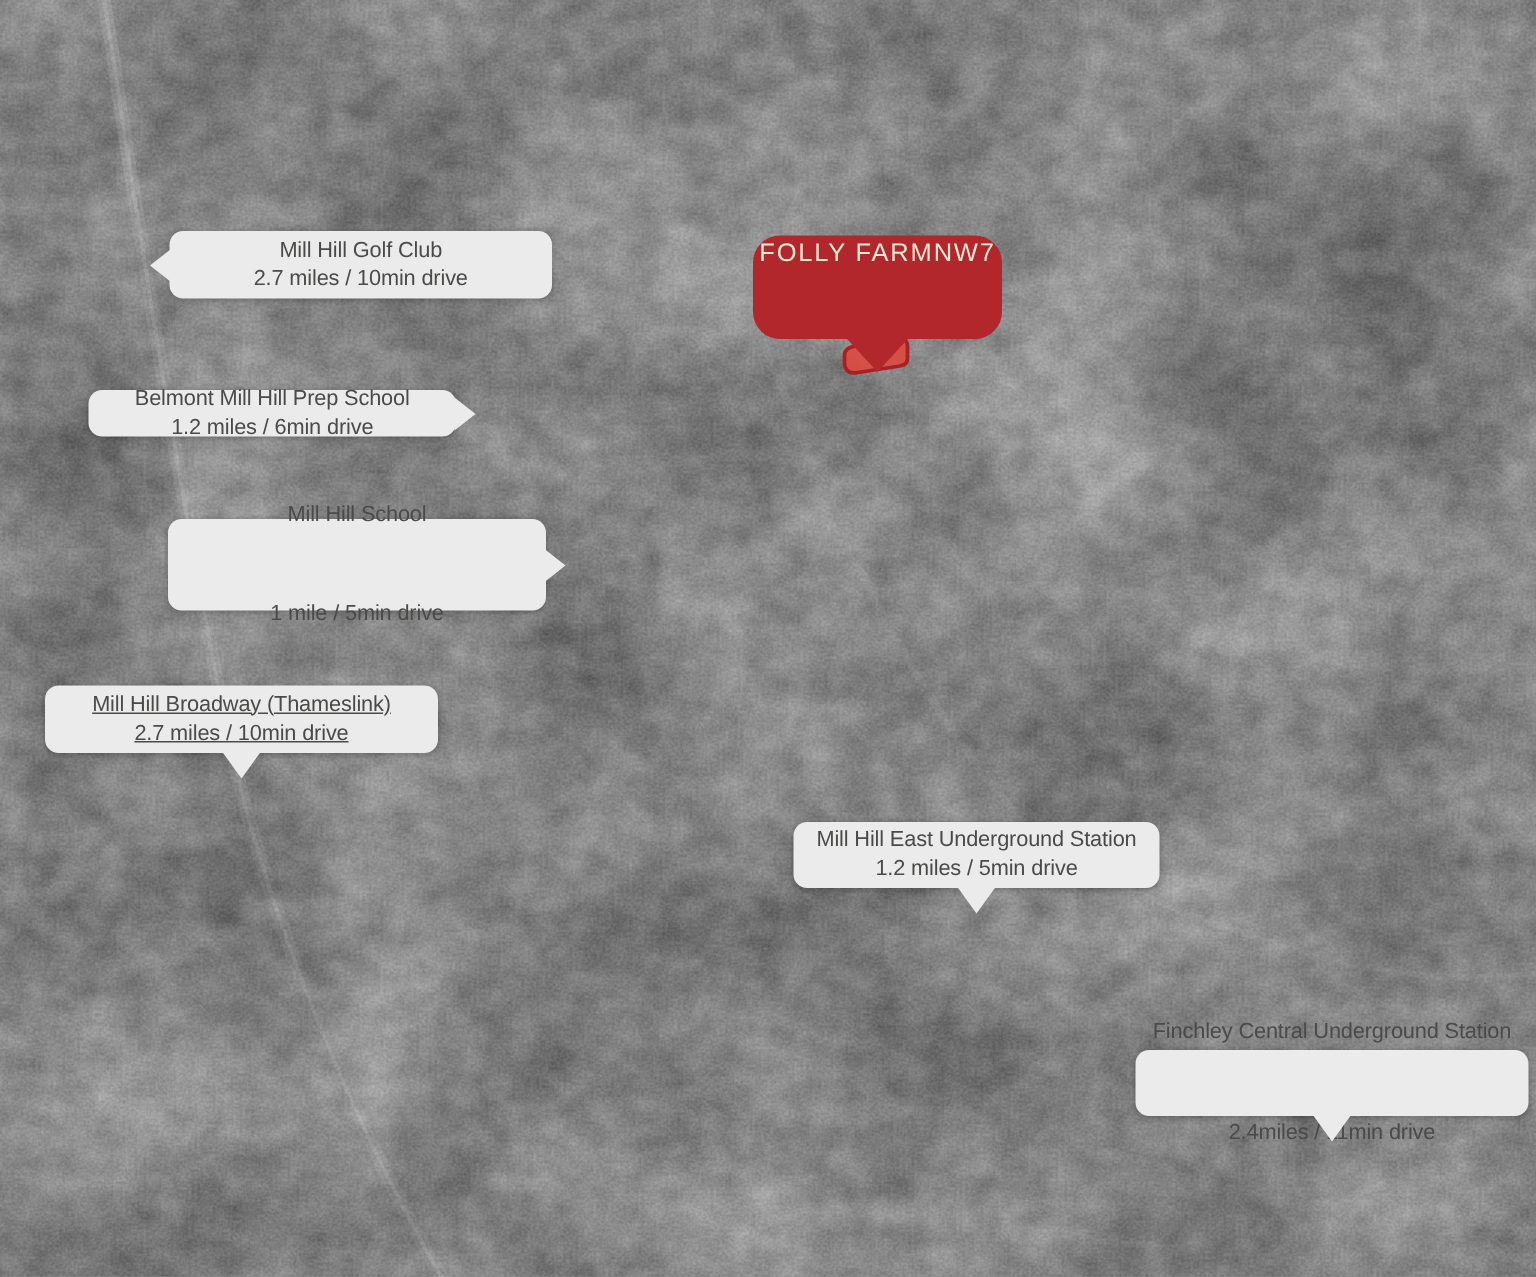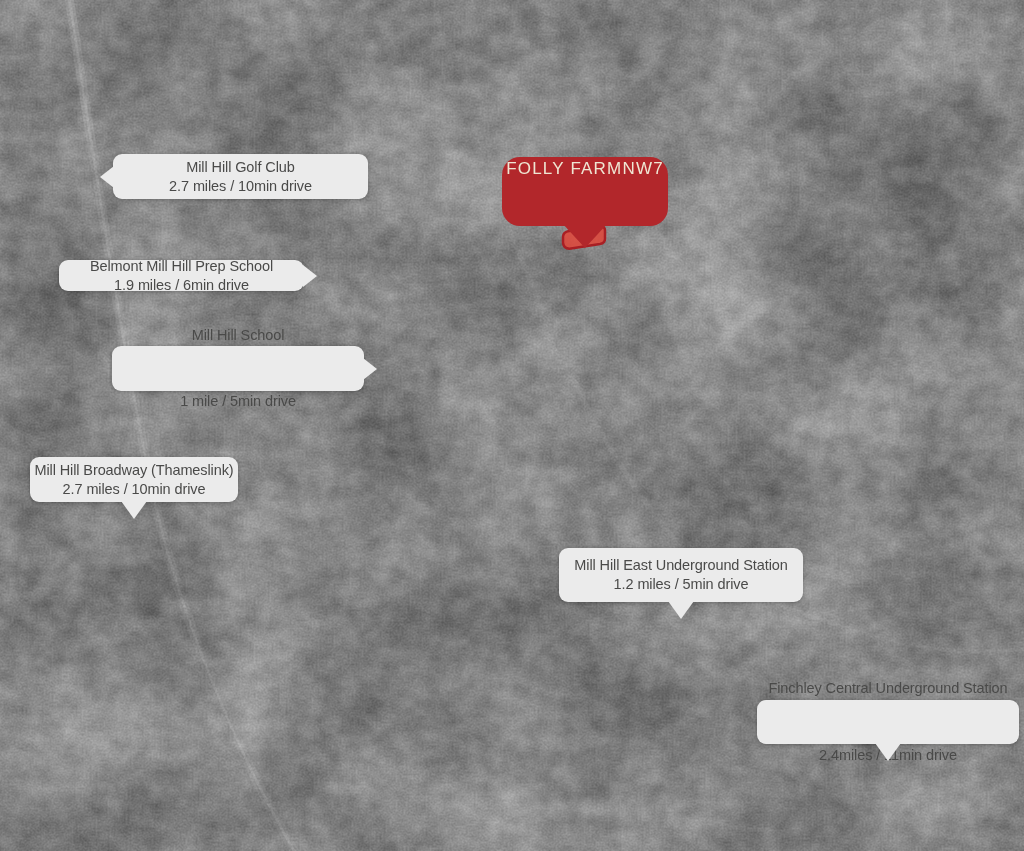--- a/index.html
+++ b/index.html
@@ -31,23 +31,23 @@
     border-right:14px solid var(--callout-bg,#ebebeb);}
   .tipR{right:-13px;top:50%;transform:translateY(-50%);
     border-top:11px solid transparent;border-bottom:11px solid transparent;
     border-left:14px solid var(--callout-bg,#ebebeb);}
   .tipB{bottom:-17px;left:50%;transform:translateX(-50%);
     border-left:13px solid transparent;border-right:13px solid transparent;
     border-top:18px solid var(--callout-bg,#ebebeb);}
 
   .co1{left:113px;top:112px;width:255px;height:45px;}
   .co2{left:59px; top:218px;width:245px;height:31px;}
-  .co3{left:112px;top:304px;width:252px;height:45px;gap:47px;}
-  .co4{left:30px; top:415px;width:208px;height:45px;}
-  .co5{left:559px;top:506px;width:244px;height:54px;}
+  .co3{left:112px;top:304px;width:252px;height:61px;gap:47px;}
+  .co4{left:30px; top:415px;width:262px;height:45px;text-decoration:underline;}
+  .co5{left:529px;top:506px;width:244px;height:44px;}
   .co6{left:757px;top:658px;width:262px;height:44px;gap:48px;}
 
   
   .marker{
     position:absolute;left:502px;top:131px;width:166px;height:69px;
     background:var(--accent-red,#b2272b);
     border-radius:18px;
     color:var(--marker-text,#efe6d3);
     display:flex;justify-content:center;
     text-align:center;z-index:4;margin-top:26px;
@@ -148,21 +148,21 @@
 
   <div class="co co1">
     <span class="tip tipL"></span>
     <div class="t">Mill Hill Golf Club</div>
     <div class="d">2.7 miles / 10min drive</div>
   </div>
 
   <div class="co co2">
     <span class="tip tipR"></span>
     <div class="t">Belmont Mill Hill Prep School</div>
-    <div class="d">1.9 miles / 6min drive</div>
+    <div class="d">1.2 miles / 6min drive</div>
   </div>
 
   <div class="co co3">
     <span class="tip tipR"></span>
     <div class="t">Mill Hill School</div>
     <div class="d">1 mile / 5min drive</div>
   </div>
 
   <div class="co co4">
     <span class="tip tipB"></span>

